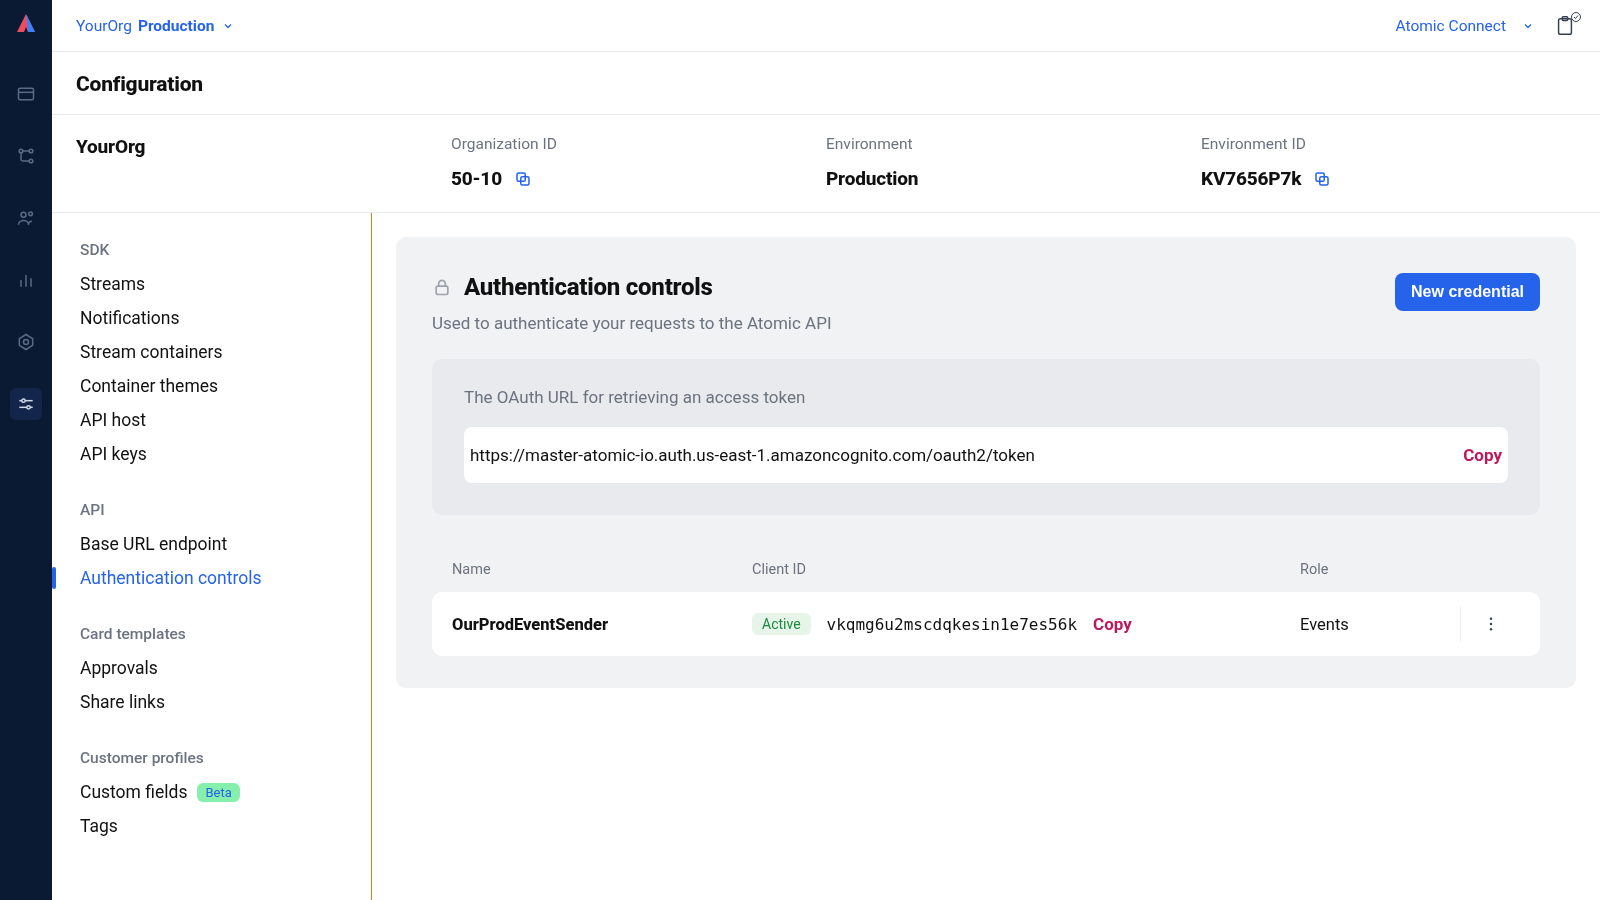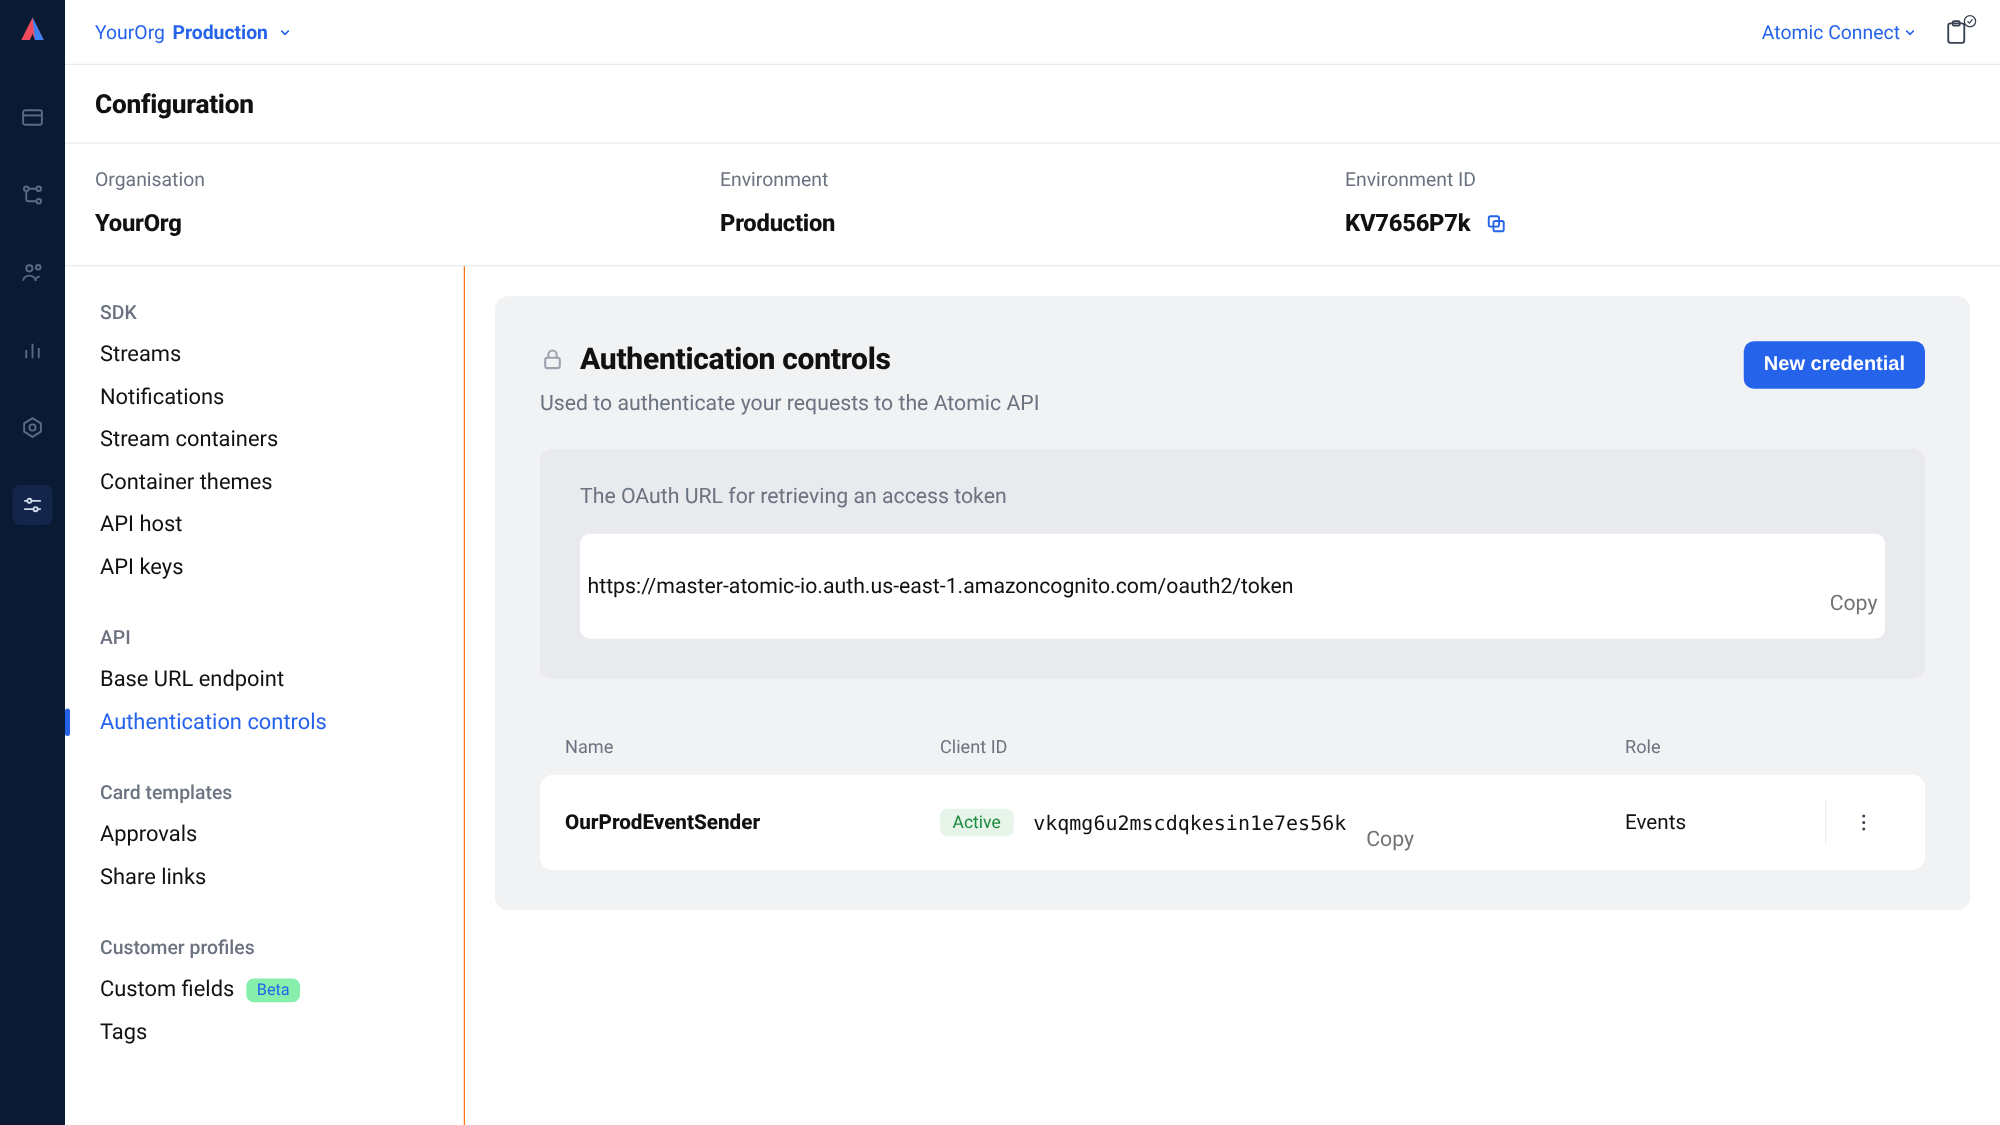--- a/index.html
+++ b/index.html
@@ -54,21 +54,21 @@
     display: flex;
     align-items: center;
     justify-content: space-between;
     padding: 0 24px;
   }
   .breadcrumb { display: flex; align-items: center; gap: 6px; font-size: 15.5px; }
   .breadcrumb .org { color: #2563eb; }
   .breadcrumb .env { color: #2563eb; font-weight: 700; }
   .breadcrumb .chev { color: #2563eb; margin-left: 2px; }
   .top-right { display: flex; align-items: center; gap: 20px; }
-  .top-right .connect { color: #2563eb; font-size: 15.5px; display: flex; align-items: center; gap: 2px; cursor: pointer; }
+  .top-right .connect { color: #2563eb; font-size: 15.5px; display: flex; align-items: center; gap: 16px; cursor: pointer; }
   .top-right .clipboard { color: #374151; cursor: pointer; position: relative; }
 
   
   .page-header {
     padding: 20px 24px 8px;
   }
   .page-header h1 { font-size: 21px; font-weight: 800; letter-spacing: -0.01em; }
 
   
   .info-strip {
@@ -170,21 +170,21 @@
   .oauth-row {
     background: #fff;
     border-radius: 8px;
     display: flex;
     align-items: center;
     justify-content: space-between;
     padding: 18px 6px;
     font-size: 17px;
   }
   .oauth-row .url { color: #111; word-break: break-all; }
-  .copy-link { color: #737373; font-weight: 400; cursor: pointer; font-size: 17px; margin-top: 28px; }
+  .copy-link { color: #be185d; font-weight: 700; cursor: pointer; font-size: 17px; }
 
   .table { margin-top: 40px; }
   .thead {
     display: grid;
     grid-template-columns: 300px 1fr 160px 60px;
     color: #6b7280;
     font-size: 14.5px;
     padding: 6px 20px 14px;
   }
   .trow {
@@ -299,22 +299,33 @@
         </div>
       </div>
     </div>
 
     <div class="page-header">
       <h1>Configuration</h1>
     </div>
 
     <div class="info-strip">
       <div class="info-cell">
-        <div class="label">Organisation</div>
         <div class="value">YourOrg</div>
+      </div>
+      <div class="info-cell">
+        <div class="label">Organization ID</div>
+        <div class="value">
+          <span>50-10</span>
+          <span class="copy-icon-btn">
+            <svg width="18" height="18" viewBox="0 0 24 24" fill="none" stroke="currentColor" stroke-width="2">
+                <rect x="9" y="9" width="11" height="11" rx="2"></rect>
+                <rect x="4" y="4" width="11" height="11" rx="2"></rect>
+              </svg>
+          </span>
+        </div>
       </div>
       <div class="info-cell">
         <div class="label">Environment</div>
         <div class="value">Production</div>
       </div>
       <div class="info-cell">
         <div class="label">Environment ID</div>
         <div class="value">
           <span>KV7656P7k</span>
           <span class="copy-icon-btn">

